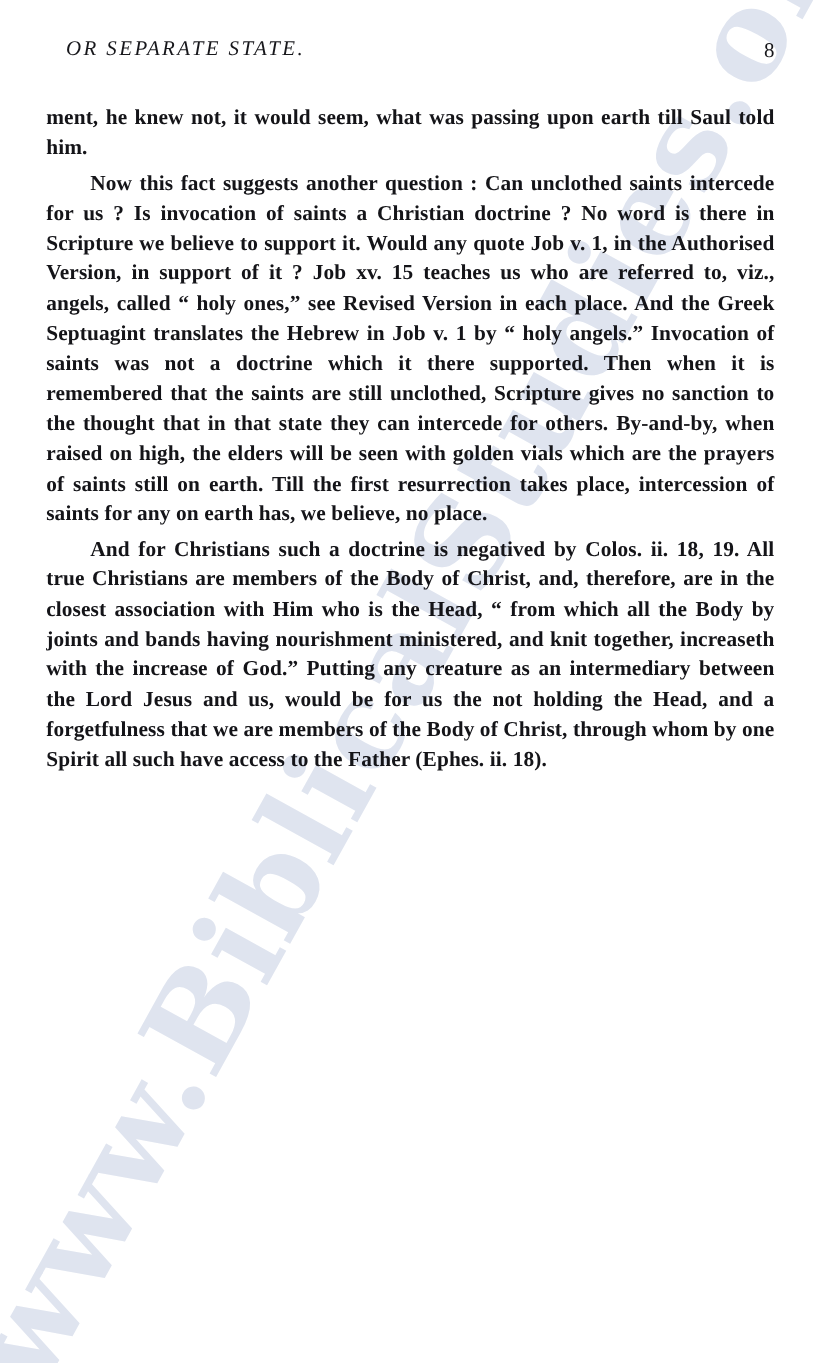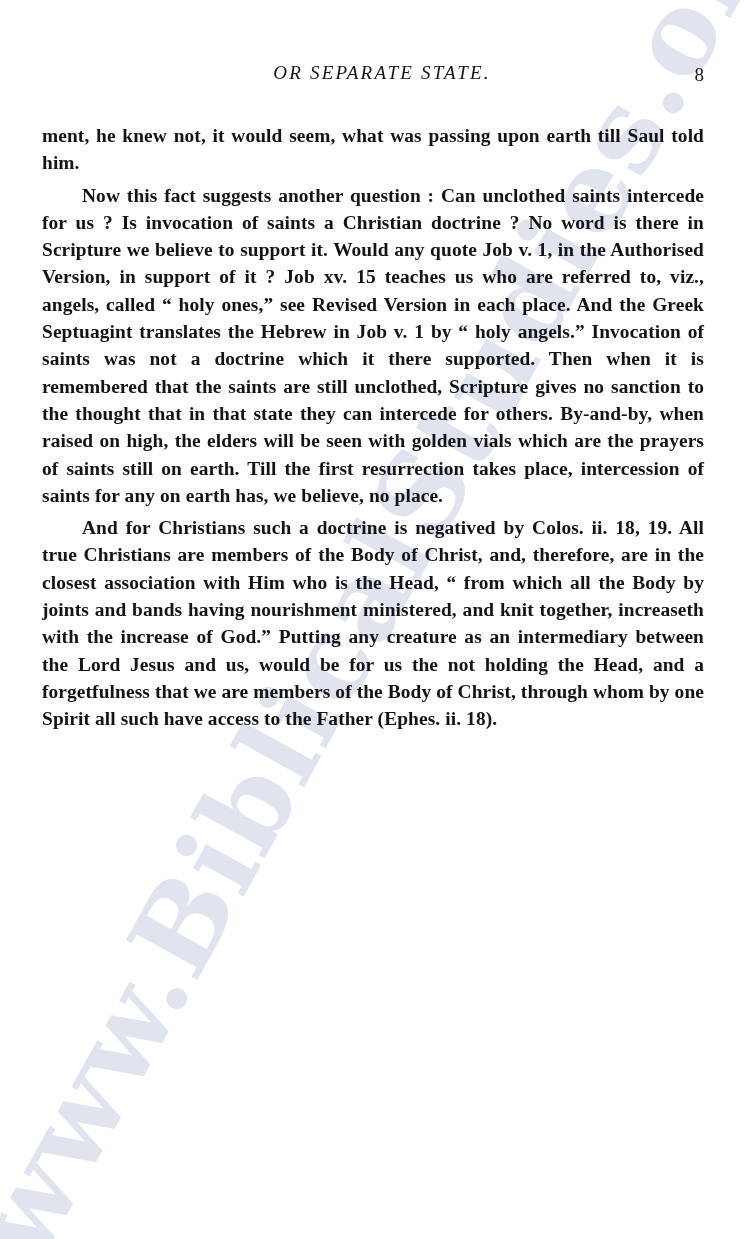--- a/index.html
+++ b/index.html
@@ -47,22 +47,21 @@
     transform: rotate(-61deg);
     transform-origin: left bottom;
   }
   
   .header {
     position: relative;
     z-index: 2;
     height: 34px;
     display: flex;
     align-items: baseline;
-    justify-content: center;
-    margin-top: 28px;
+    justify-content: flex-start;
   }
   .running-head {
     font-family: "Liberation Serif", serif;
     font-style: italic;
     font-size: 19px;
     letter-spacing: 2.2px;
     color: #17171b;
     text-align: center;
     margin-left: 18px;
   }

